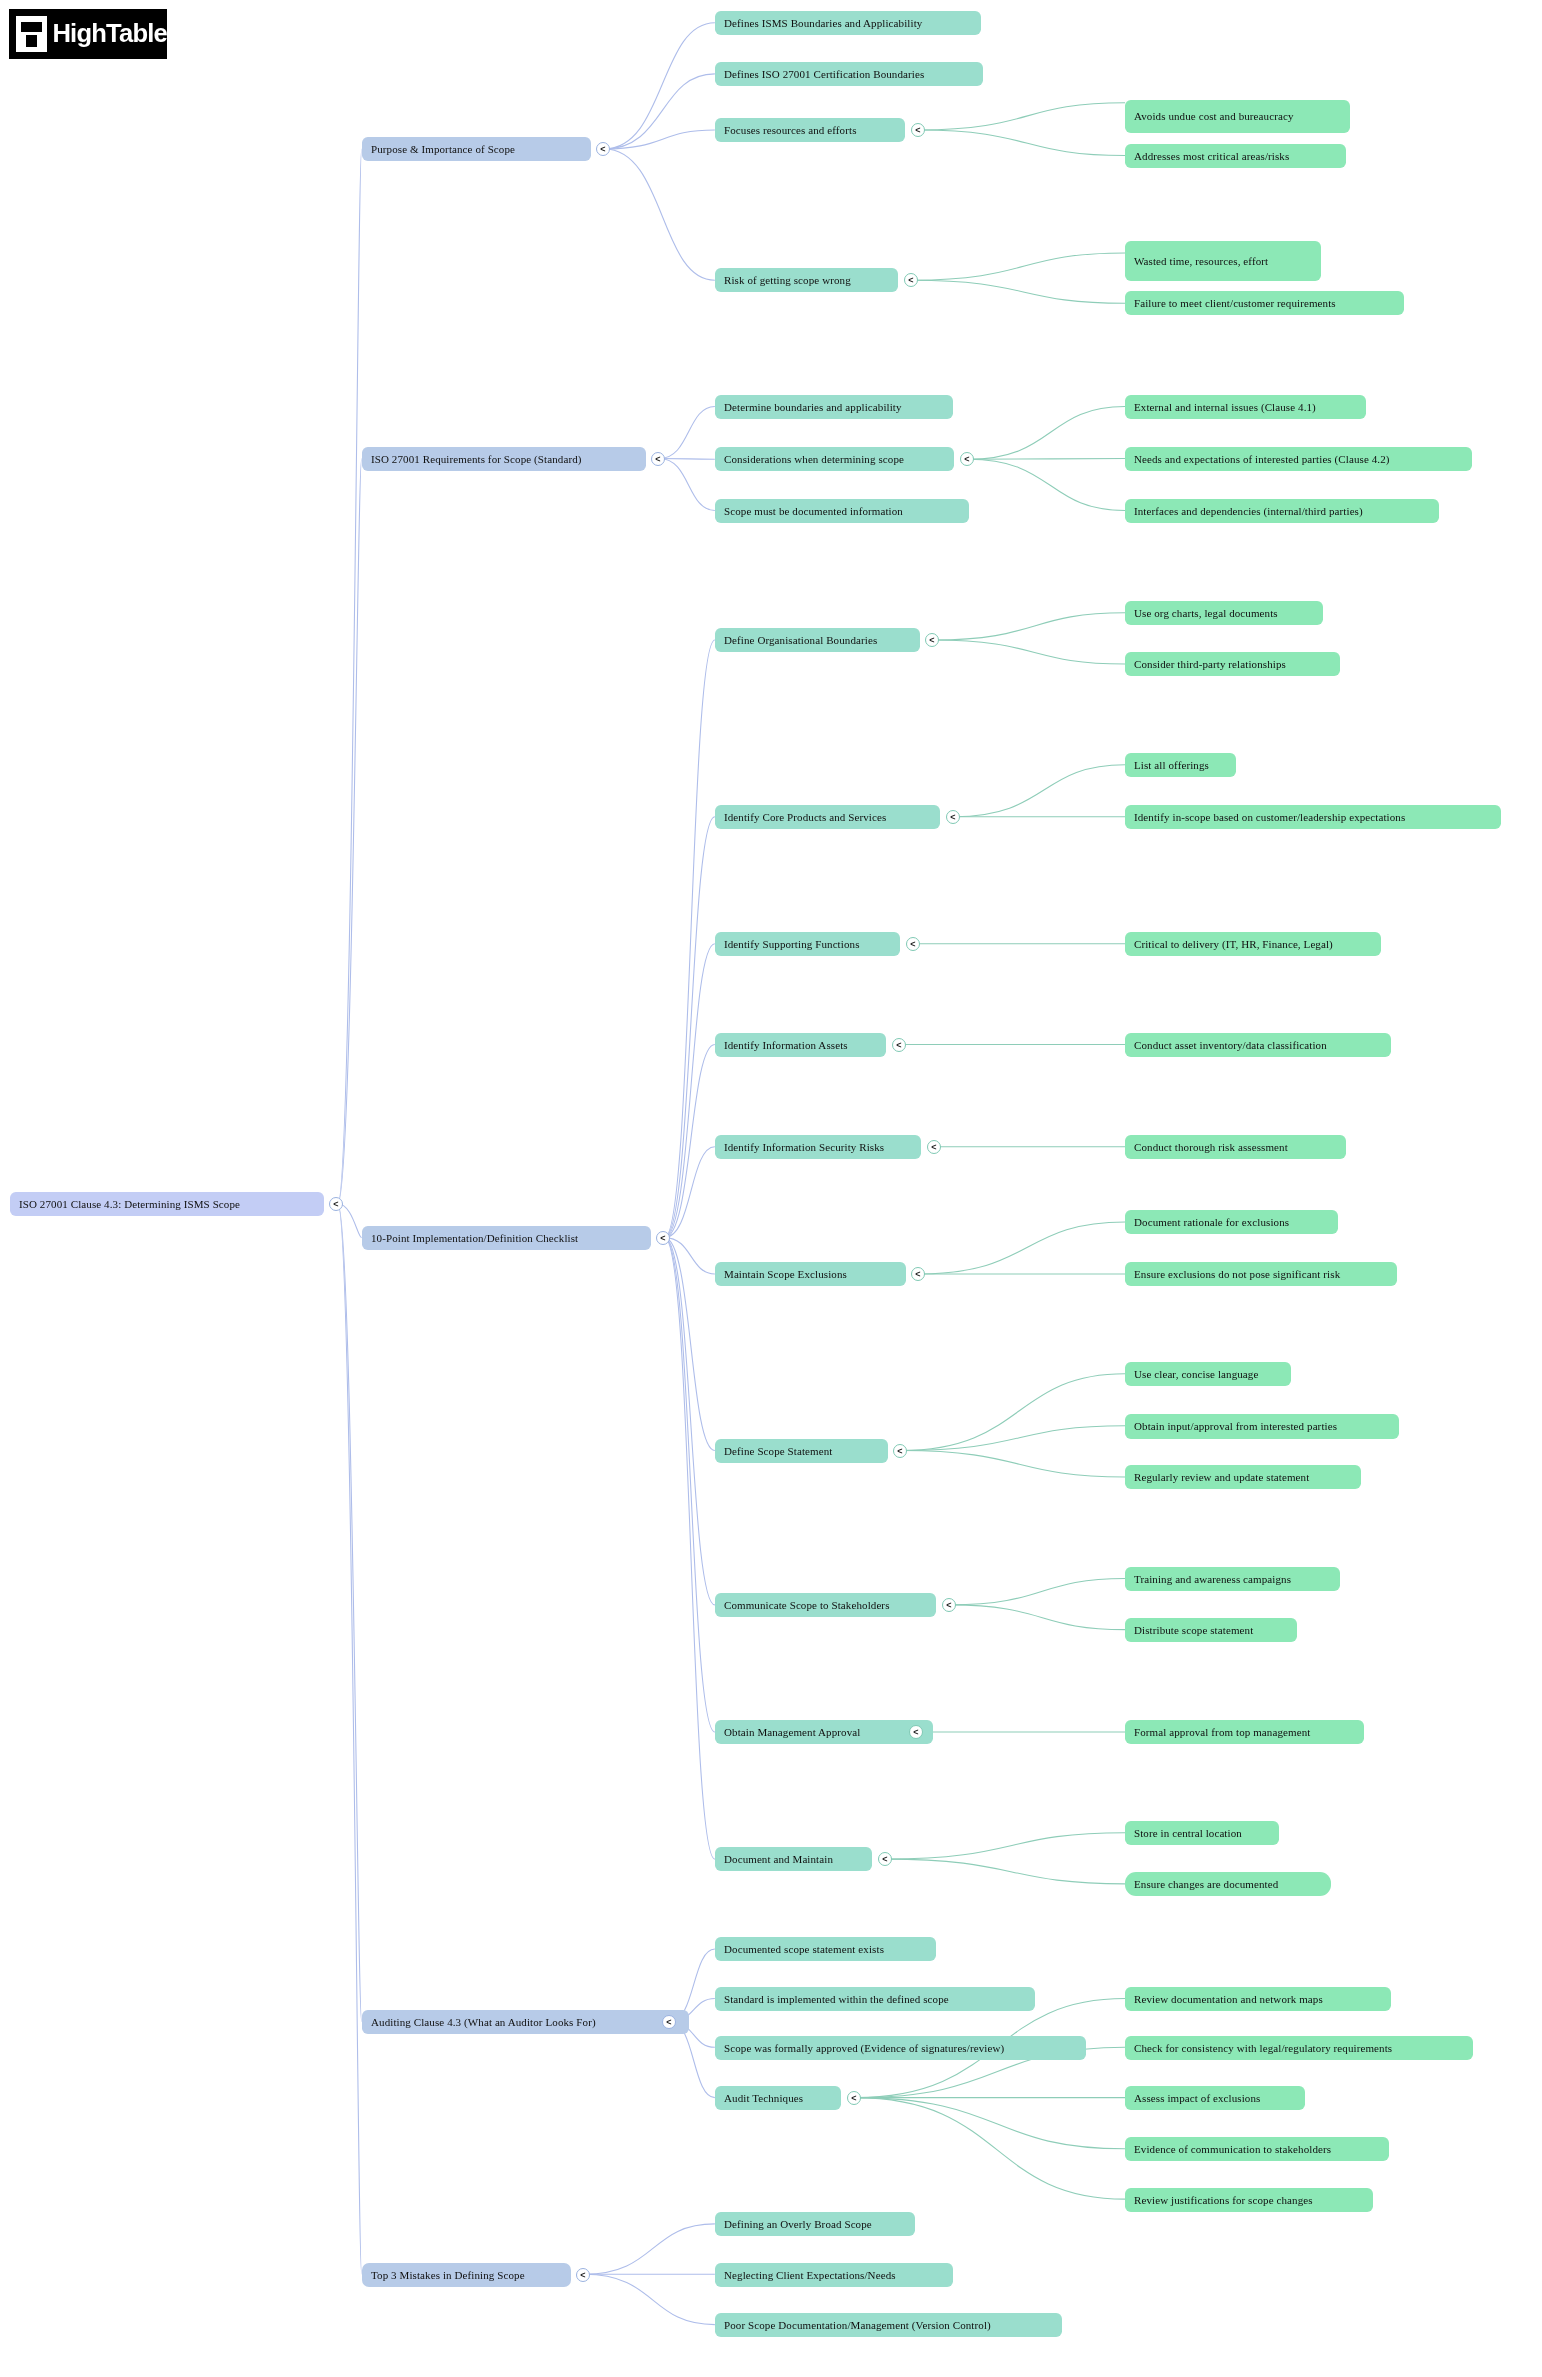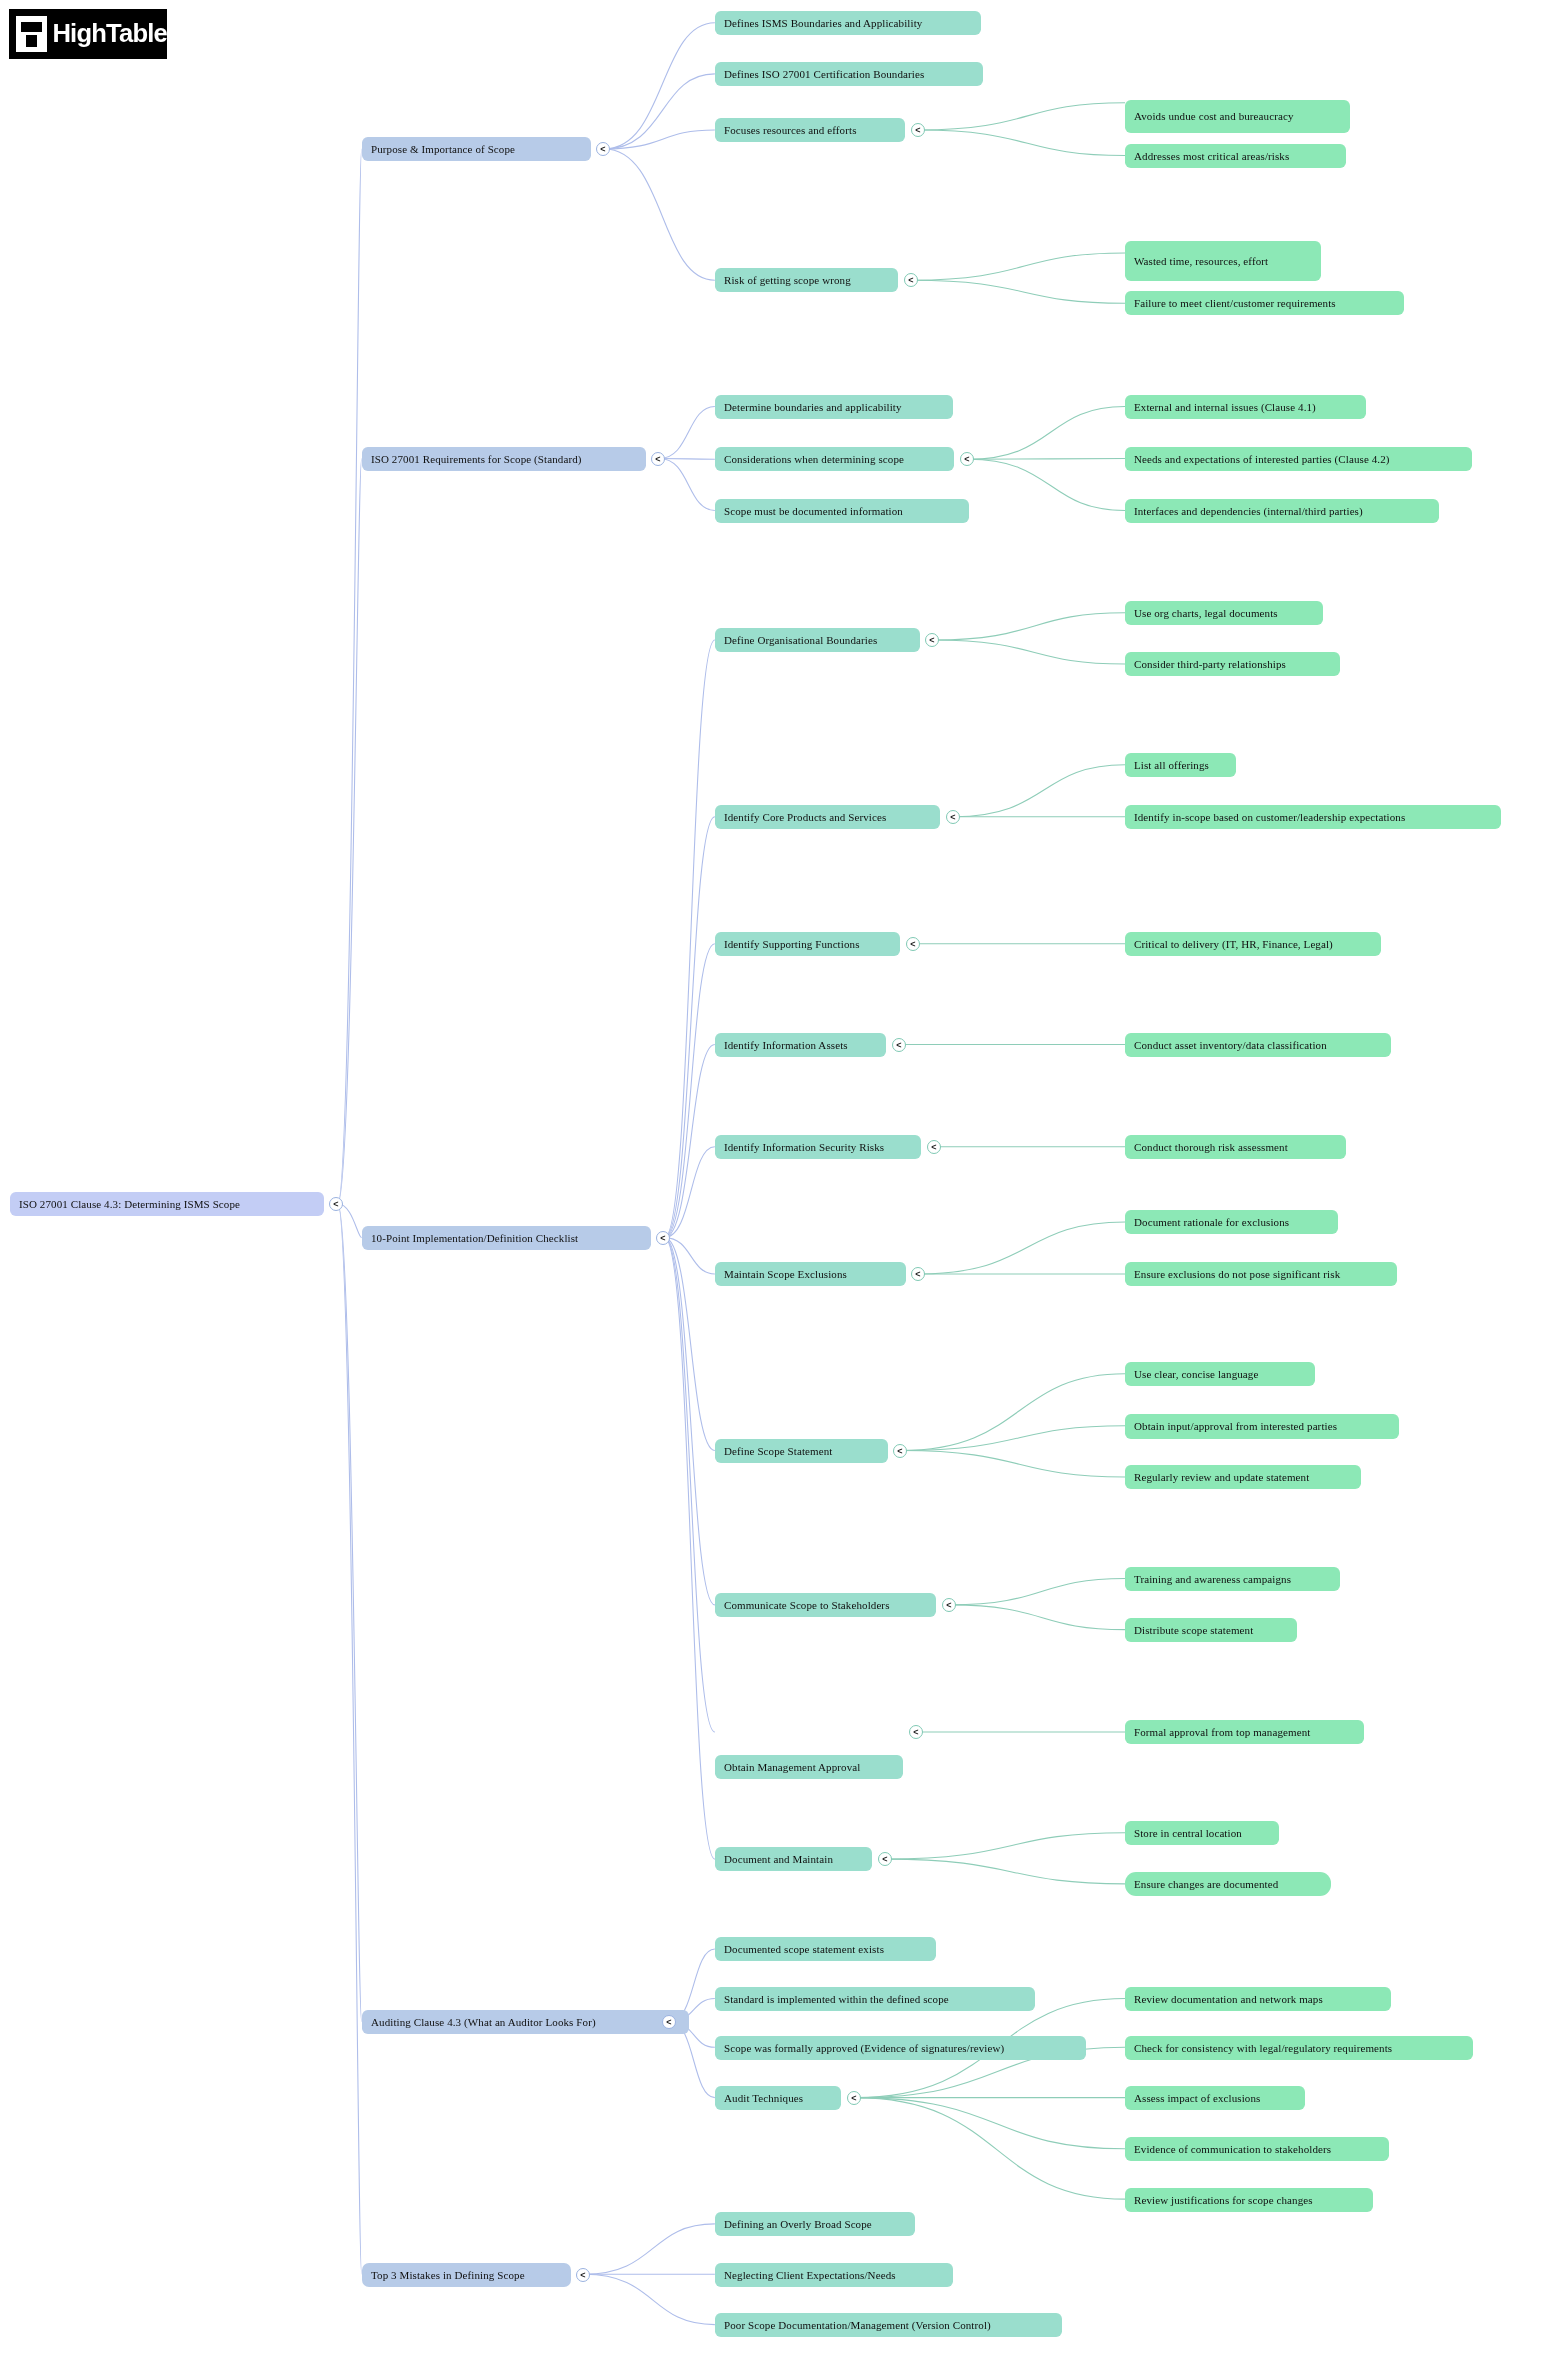--- a/index.html
+++ b/index.html
@@ -242,40 +242,40 @@
       <div class="node l3" style="left: 1125px; top: 1210px; width: 213px; height: 24px;">
         <span>Document rationale for exclusions</span>
       </div>
       <div class="node l3" style="left: 1125px; top: 1262px; width: 272px; height: 24px;">
         <span>Ensure exclusions do not pose significant risk</span>
       </div>
       <div class="node l2" style="left: 715px; top: 1439px; width: 173px; height: 24px;">
         <span>Define Scope Statement</span>
       </div>
       <div class="toggle tg" style="left: 893px; top: 1444px;">&lt;</div>
-      <div class="node l3" style="left: 1125px; top: 1362px; width: 190px; height: 24px;">
+      <div class="node l3" style="left: 1125px; top: 1362px; width: 166px; height: 24px;">
         <span>Use clear, concise language</span>
       </div>
       <div class="node l3" style="left: 1125px; top: 1414px; width: 274px; height: 25px;">
         <span>Obtain input/approval from interested parties</span>
       </div>
       <div class="node l3" style="left: 1125px; top: 1465px; width: 236px; height: 24px;">
         <span>Regularly review and update statement</span>
       </div>
       <div class="node l2" style="left: 715px; top: 1593px; width: 221px; height: 24px;">
         <span>Communicate Scope to Stakeholders</span>
       </div>
       <div class="toggle tg" style="left: 942px; top: 1598px;">&lt;</div>
       <div class="node l3" style="left: 1125px; top: 1567px; width: 215px; height: 24px;">
         <span>Training and awareness campaigns</span>
       </div>
       <div class="node l3" style="left: 1125px; top: 1618px; width: 172px; height: 24px;">
         <span>Distribute scope statement</span>
       </div>
-      <div class="node l2" style="left: 715px; top: 1720px; width: 188px; height: 24px; margin-top: 35px;">
+      <div class="node l2" style="left: 715px; top: 1720px; width: 218px; height: 24px;">
         <span>Obtain Management Approval</span>
       </div>
       <div class="toggle tg" style="left: 909px; top: 1725px;">&lt;</div>
       <div class="node l3" style="left: 1125px; top: 1720px; width: 239px; height: 24px;">
         <span>Formal approval from top management</span>
       </div>
       <div class="node l2" style="left: 715px; top: 1847px; width: 157px; height: 24px;">
         <span>Document and Maintain</span>
       </div>
       <div class="toggle tg" style="left: 878px; top: 1852px;">&lt;</div>

